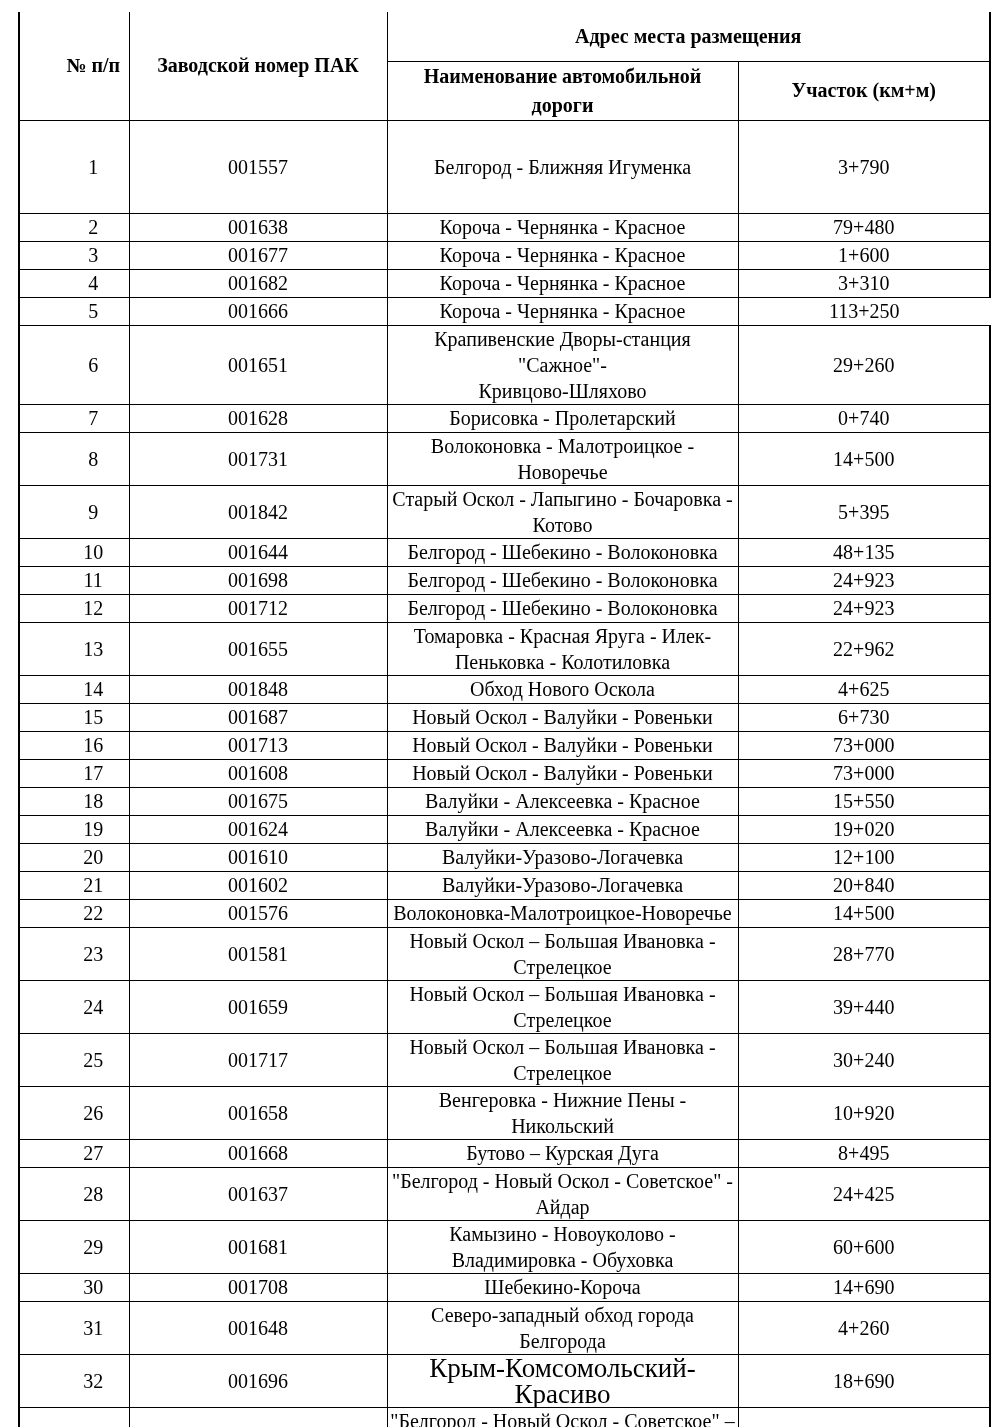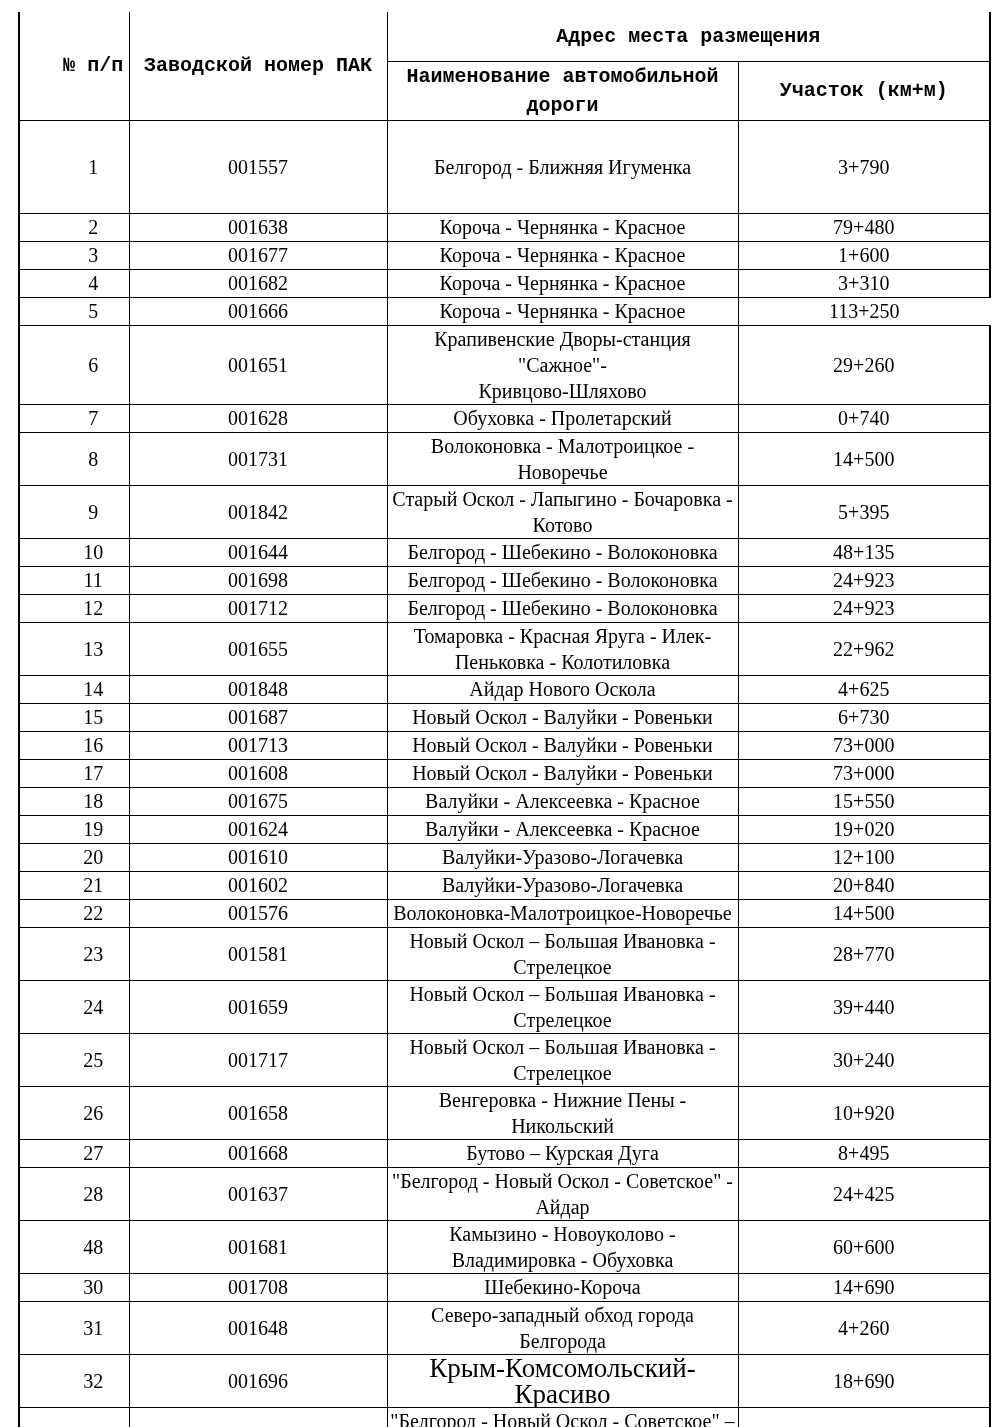--- a/index.html
+++ b/index.html
@@ -30,21 +30,20 @@
     vertical-align: middle;
     white-space: pre-line;
     padding: 0 2px;
     font-size: 20px;
     line-height: 26px;
     overflow: hidden;
   }
   thead th {
     font-weight: bold;
     line-height: 29px;
-    font-family: Liberation Mono, monospace;
   }
   
   tr.h-top th { border-top: none; }
   tr.h-top { height: 49px; }
   tr.h-bot { height: 57px; }
 
   
   tr.h-top th:first-child, tbody td:first-child { border-left-width: 2px; padding-left: 40px; }
   tr.h-top th:last-child, tr.h-bot th:last-child, tbody td:last-child { border-right-width: 2px; }
   tbody tr:last-child td { border-bottom-width: 2px; }
@@ -127,21 +126,21 @@
         <tr class="r-d">
     <td class="num">6</td>
     <td class="serial">001651</td>
     <td class="road">Крапивенские Дворы-станция "Сажное"-
 Кривцово-Шляхово</td>
     <td class="section">29+260</td>
   </tr>
         <tr class="r-s">
     <td class="num">7</td>
     <td class="serial">001628</td>
-    <td class="road">Обуховка - Пролетарский</td>
+    <td class="road">Борисовка - Пролетарский</td>
     <td class="section">0+740</td>
   </tr>
         <tr class="r-d">
     <td class="num">8</td>
     <td class="serial">001731</td>
     <td class="road">Волоконовка - Малотроицкое -
 Новоречье</td>
     <td class="section">14+500</td>
   </tr>
         <tr class="r-d">
@@ -172,21 +171,21 @@
         <tr class="r-d">
     <td class="num">13</td>
     <td class="serial">001655</td>
     <td class="road">Томаровка - Красная Яруга - Илек-
 Пеньковка - Колотиловка</td>
     <td class="section">22+962</td>
   </tr>
         <tr class="r-s">
     <td class="num">14</td>
     <td class="serial">001848</td>
-    <td class="road">Айдар Нового Оскола</td>
+    <td class="road">Обход Нового Оскола</td>
     <td class="section">4+625</td>
   </tr>
         <tr class="r-s">
     <td class="num">15</td>
     <td class="serial">001687</td>
     <td class="road">Новый Оскол - Валуйки - Ровеньки</td>
     <td class="section">6+730</td>
   </tr>
         <tr class="r-s">
     <td class="num">16</td>
@@ -265,21 +264,21 @@
     <td class="section">8+495</td>
   </tr>
         <tr class="r-d">
     <td class="num">28</td>
     <td class="serial">001637</td>
     <td class="road">"Белгород - Новый Оскол - Советское" -
 Айдар</td>
     <td class="section">24+425</td>
   </tr>
         <tr class="r-d">
-    <td class="num">48</td>
+    <td class="num">29</td>
     <td class="serial">001681</td>
     <td class="road">Камызино - Новоуколово -
 Владимировка - Обуховка</td>
     <td class="section">60+600</td>
   </tr>
         <tr class="r-s">
     <td class="num">30</td>
     <td class="serial">001708</td>
     <td class="road">Шебекино-Короча</td>
     <td class="section">14+690</td>

